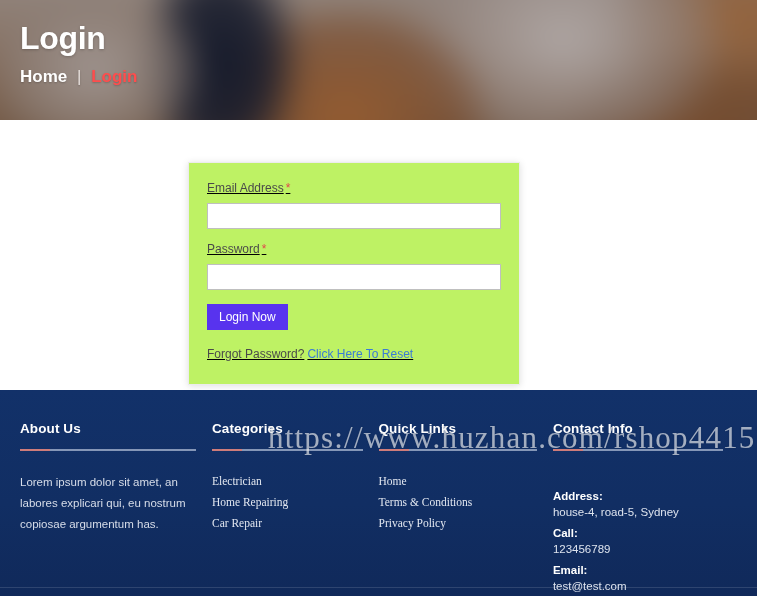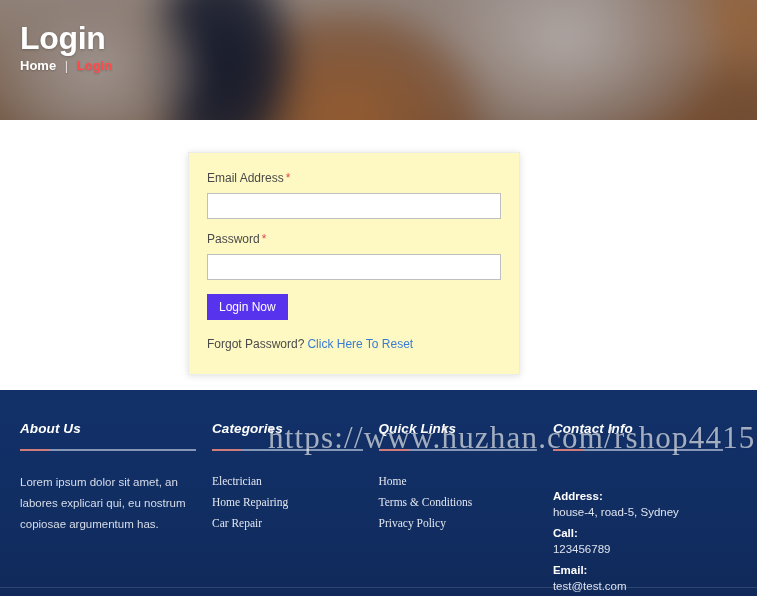--- a/index.html
+++ b/index.html
@@ -33,43 +33,45 @@
   .hero-content { position: absolute; left: 20px; top: 18px; z-index: 2; }
   .hero-title {
     color: #ffffff;
     font-size: 32px;
     font-weight: bold;
     letter-spacing: -0.3px;
     line-height: 40px;
     text-shadow: 0 1px 3px rgba(0,0,0,0.22);
   }
   .crumbs {
-    font-size: 13px;
+    margin-top: 11px;
+    font-size: 17px;
     font-weight: bold;
     line-height: 16px;
     text-shadow: 0 1px 2px rgba(0,0,0,0.22);
   }
   .crumb-home { color: #ffffff; }
   .crumb-sep { color: #e6dedb; margin: 0 5px; font-weight: normal; }
   .crumb-current { color: #ff4d4d; }
 
   
   .main {
     position: relative;
     width: 757px; height: 270px;
     background: #ffffff;
   }
   .login-card {
     position: absolute;
-    left: 188px; top: 32px;
+    left: 188px; top: 42px;
     width: 332px;
-    background: #fef9c3;
+    background: #bef264;
     border: 1px solid #ececec;
     box-shadow: 0 1px 7px rgba(0,0,0,0.13);
     padding: 18px 18px 22px 18px;
+    text-decoration: underline;
   }
   .field { margin-bottom: 13px; }
   .field-label {
     display: block;
     font-size: 12px;
     color: #4a4a4a;
     margin-bottom: 7px;
     line-height: 15px;
   }
   .req { color: #e0484b; margin-left: 2px; }
@@ -123,21 +125,20 @@
   .fcol.cats  { width: 170px; }
   .fcol.links { width: 178px; }
   .fcol.contact { width: 190px; }
 
   .fhead {
     color: #ffffff;
     font-size: 13.5px;
     font-weight: bold;
     line-height: 18px;
     letter-spacing: 0.1px;
-    font-style: italic;
   }
   .fline {
     position: relative;
     height: 2px;
     margin-top: 11px;
     background: #9aa9c6;
     opacity: 0.85;
   }
   .fline::before {
     content: "";

